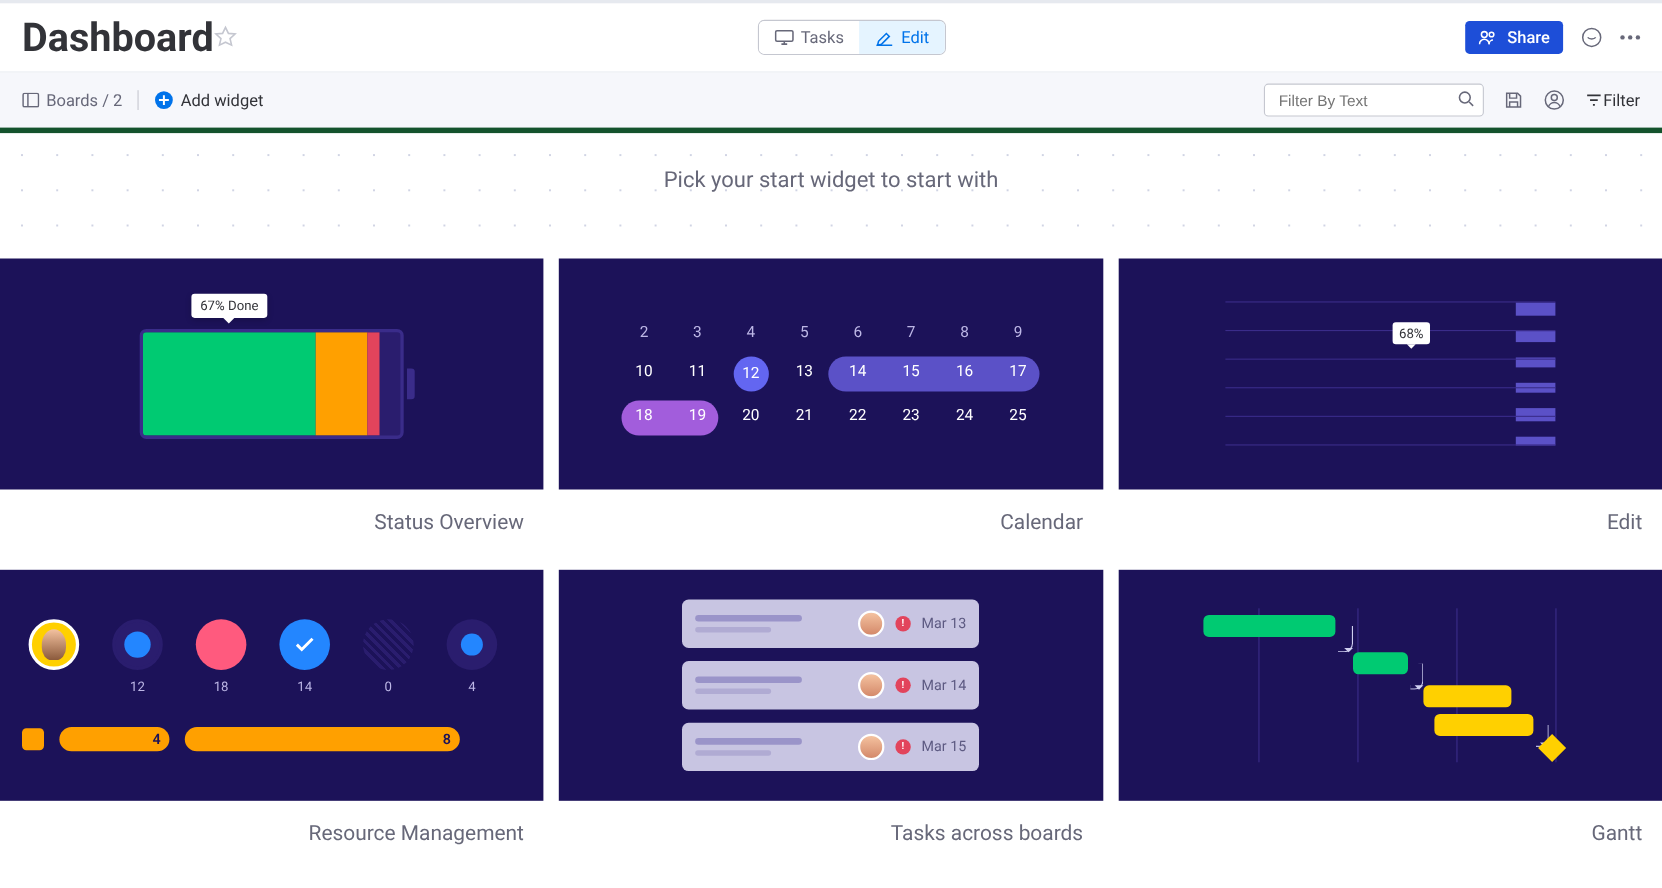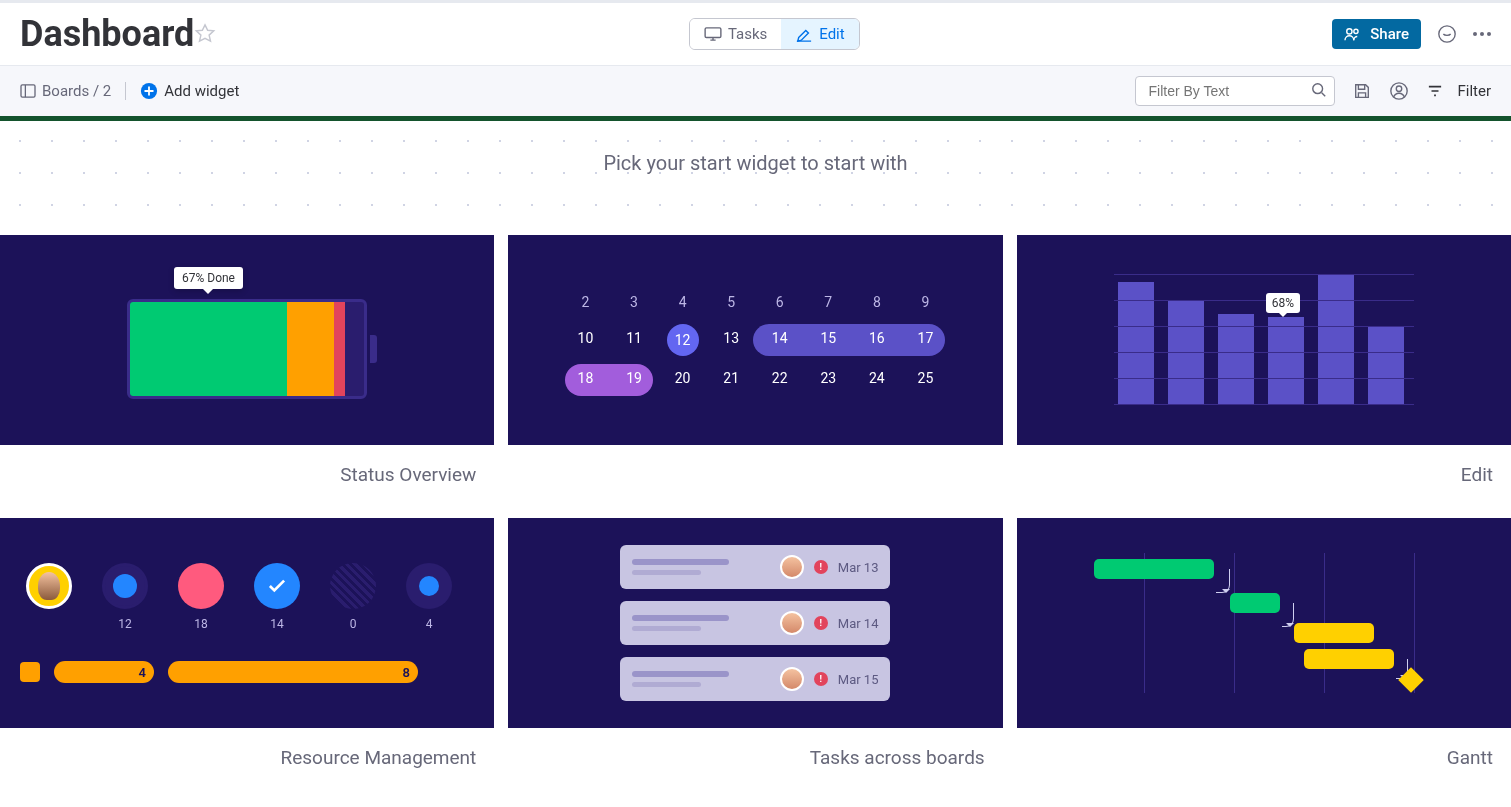--- a/index.html
+++ b/index.html
@@ -6,34 +6,34 @@
   body { font-family: -apple-system, BlinkMacSystemFont, "Segoe UI", Roboto, Arial, sans-serif; background: #fff; color: #323338; width: 1511px; }
   .topbar { height: 3px; background: #e6e9ef; }
   .header { display: flex; align-items: center; padding: 10px 20px; border-bottom: 1px solid #e6e9ef; }
   .header .title { font-size: 36px; font-weight: 700; }
   .star-icon { color: #c5c7d0; cursor: pointer; }
   .header-center { margin: 0 auto; display: flex; align-items: center; border: 1px solid #c5c7d0; border-radius: 6px; overflow: hidden; }
   .toggle-btn { display: flex; align-items: center; gap: 6px; padding: 6px 14px; font-size: 15px; cursor: pointer; }
   .toggle-view { color: #676879; background: #fff; }
   .toggle-edit { color: #0073ea; background: #e5f4ff; }
   .header-right { display: flex; align-items: center; gap: 16px; }
-  .share-btn { background: #0369a1; color: #fff; padding: 6px 12px; border-radius: 4px; display: flex; align-items: center; gap: 10px; font-size: 15px; cursor: pointer; font-weight:500;}
+  .share-btn { background: #1d4ed8; color: #fff; padding: 6px 12px; border-radius: 4px; display: flex; align-items: center; gap: 10px; font-size: 15px; cursor: pointer; font-weight:500;}
   .icon-btn { color: #676879; cursor: pointer; display:flex; align-items:center;}
   .dots { display:flex; gap:3px; cursor:pointer;}
   .dots span { width:4px; height:4px; border-radius:50%; background:#676879;}
   .subheader { display: flex; align-items: center; padding: 10px 20px; background: #f6f7fb; border-bottom: 5px solid #14532d; gap: 14px;}
   .boards { display:flex; align-items:center; gap:6px; color:#676879; font-size:15px; cursor:pointer;}
   .divider { width:1px; height:18px; background:#c5c7d0;}
   .add-widget { display:flex; align-items:center; gap:6px; color:#0073ea; font-size:15px; cursor:pointer;}
   .add-widget .lbl { color:#323338;}
   .subheader-right { margin-left:auto; display:flex; align-items:center; gap:18px;}
   .filter-input { position:relative; }
   .filter-input input { border:1px solid #c5c7d0; border-radius:4px; padding:6px 30px 6px 12px; width:200px; font-size:14px; color:#676879; background:#fff;}
   .filter-input .si { position:absolute; right:8px; top:6px; color:#676879;}
-  .filter-btn { display:flex; align-items:center; gap:14px; color:#323338; font-size:15px; cursor:pointer;}
+  .filter-btn { display:flex; align-items:center; gap:0; color:#323338; font-size:15px; cursor:pointer;}
   .dotted-area { background-image: radial-gradient(#d0d4e4 1px, transparent 1px); background-size: 32px 32px; background-position: 4px 4px; padding: 30px 0 60px; text-align:center;}
   .dotted-area h2 { font-size:32px; font-weight:700; color:#323338; margin-bottom:8px;}
   .dotted-area p { font-size:20px; color:#676879;}
   .grid { display:grid; grid-template-columns: repeat(3, 1fr); gap:14px; padding:0; }
   .card { display:flex; flex-direction:column; cursor:pointer; background:#fff;}
   .card-preview { background:#1c1259; height:210px; position:relative; overflow:hidden; display:flex; align-items:center; justify-content:center;}
   .card-label { padding:18px; text-align:right; font-size:19px; color:#676879;}
   
   .battery { width: 240px; height: 100px; border: 3px solid #3a2c8a; border-radius: 6px; background:#2a1d6e; display:flex; overflow:hidden; position:relative;}
   .batt-cap { position:absolute; right:-10px; top:36px; width:7px; height:28px; background:#3a2c8a; border-radius:0 3px 3px 0;}
@@ -46,21 +46,21 @@
   
   .cal { width: 380px;}
   .cal-row { display:flex; justify-content:space-between; margin:8px 0;}
   .cal-cell { width:40px; text-align:center; color:#bdb7e6; font-size:14px; padding:6px 0; border-radius:20px;}
   .cal-circle { background:#6366f1; color:#fff; border-radius:50%; width:32px; height:32px; line-height:32px; padding:0; margin:0 4px;}
   .cal-range { position:relative;}
   .cal-range-bg { position:absolute; background:#5b51c7; height:32px; border-radius:16px; z-index:0;}
   .cal-range .cal-cell { position:relative; z-index:1; color:#fff;}
   .cal-pink-bg { position:absolute; background:#a25ddc; height:32px; border-radius:16px; z-index:0;}
   
-  .chart { position:relative; width:300px; height:130px; display:flex; align-items:flex-end; gap:14px; padding-left:4px;}
+  .chart { position:relative; width:300px; height:130px; display:flex; align-items:flex-end; gap:14px; padding-left:4px;flex-direction:column;}
   .chart .gridline { position:absolute; left:0; right:0; height:1px; background:#3a2c8a;}
   .bar { background:#5b51c7; width:36px;}
   .chart-tip { position:absolute; top:18px; left:152px; background:#fff; color:#323338; font-size:12px; padding:3px 6px; border-radius:3px;}
   .chart-tip::after { content:""; position:absolute; bottom:-4px; left:50%; transform:translateX(-50%); border:4px solid transparent; border-top-color:#fff; border-bottom:none;}
   
   .res { padding:0 20px; width:100%;}
   .res-row { display:flex; align-items:flex-start; gap:30px; margin-bottom:30px; padding-left:6px;}
   .res-item { display:flex; flex-direction:column; align-items:center; gap:8px;}
   .circ { width:46px; height:46px; border-radius:50%; display:flex; align-items:center; justify-content:center;}
   .res-num { color:#bdb7e6; font-size:12px;}
@@ -236,20 +236,21 @@
             <div class="cal-cell" style="position:relative;z-index:1;color:#fff;">19</div>
             <div class="cal-cell">20</div>
             <div class="cal-cell">21</div>
             <div class="cal-cell">22</div>
             <div class="cal-cell">23</div>
             <div class="cal-cell">24</div>
             <div class="cal-cell">25</div>
         </div>
       </div>
     </div>
+    <div class="card-label">Calendar</div>
   </div>
 
   <div class="card">
     <div class="card-preview">
       <div class="chart">
         <div class="gridline" style="bottom:0"></div>
           <div class="gridline" style="bottom:26px"></div>
           <div class="gridline" style="bottom:52px"></div>
           <div class="gridline" style="bottom:78px"></div>
           <div class="gridline" style="bottom:104px"></div>

